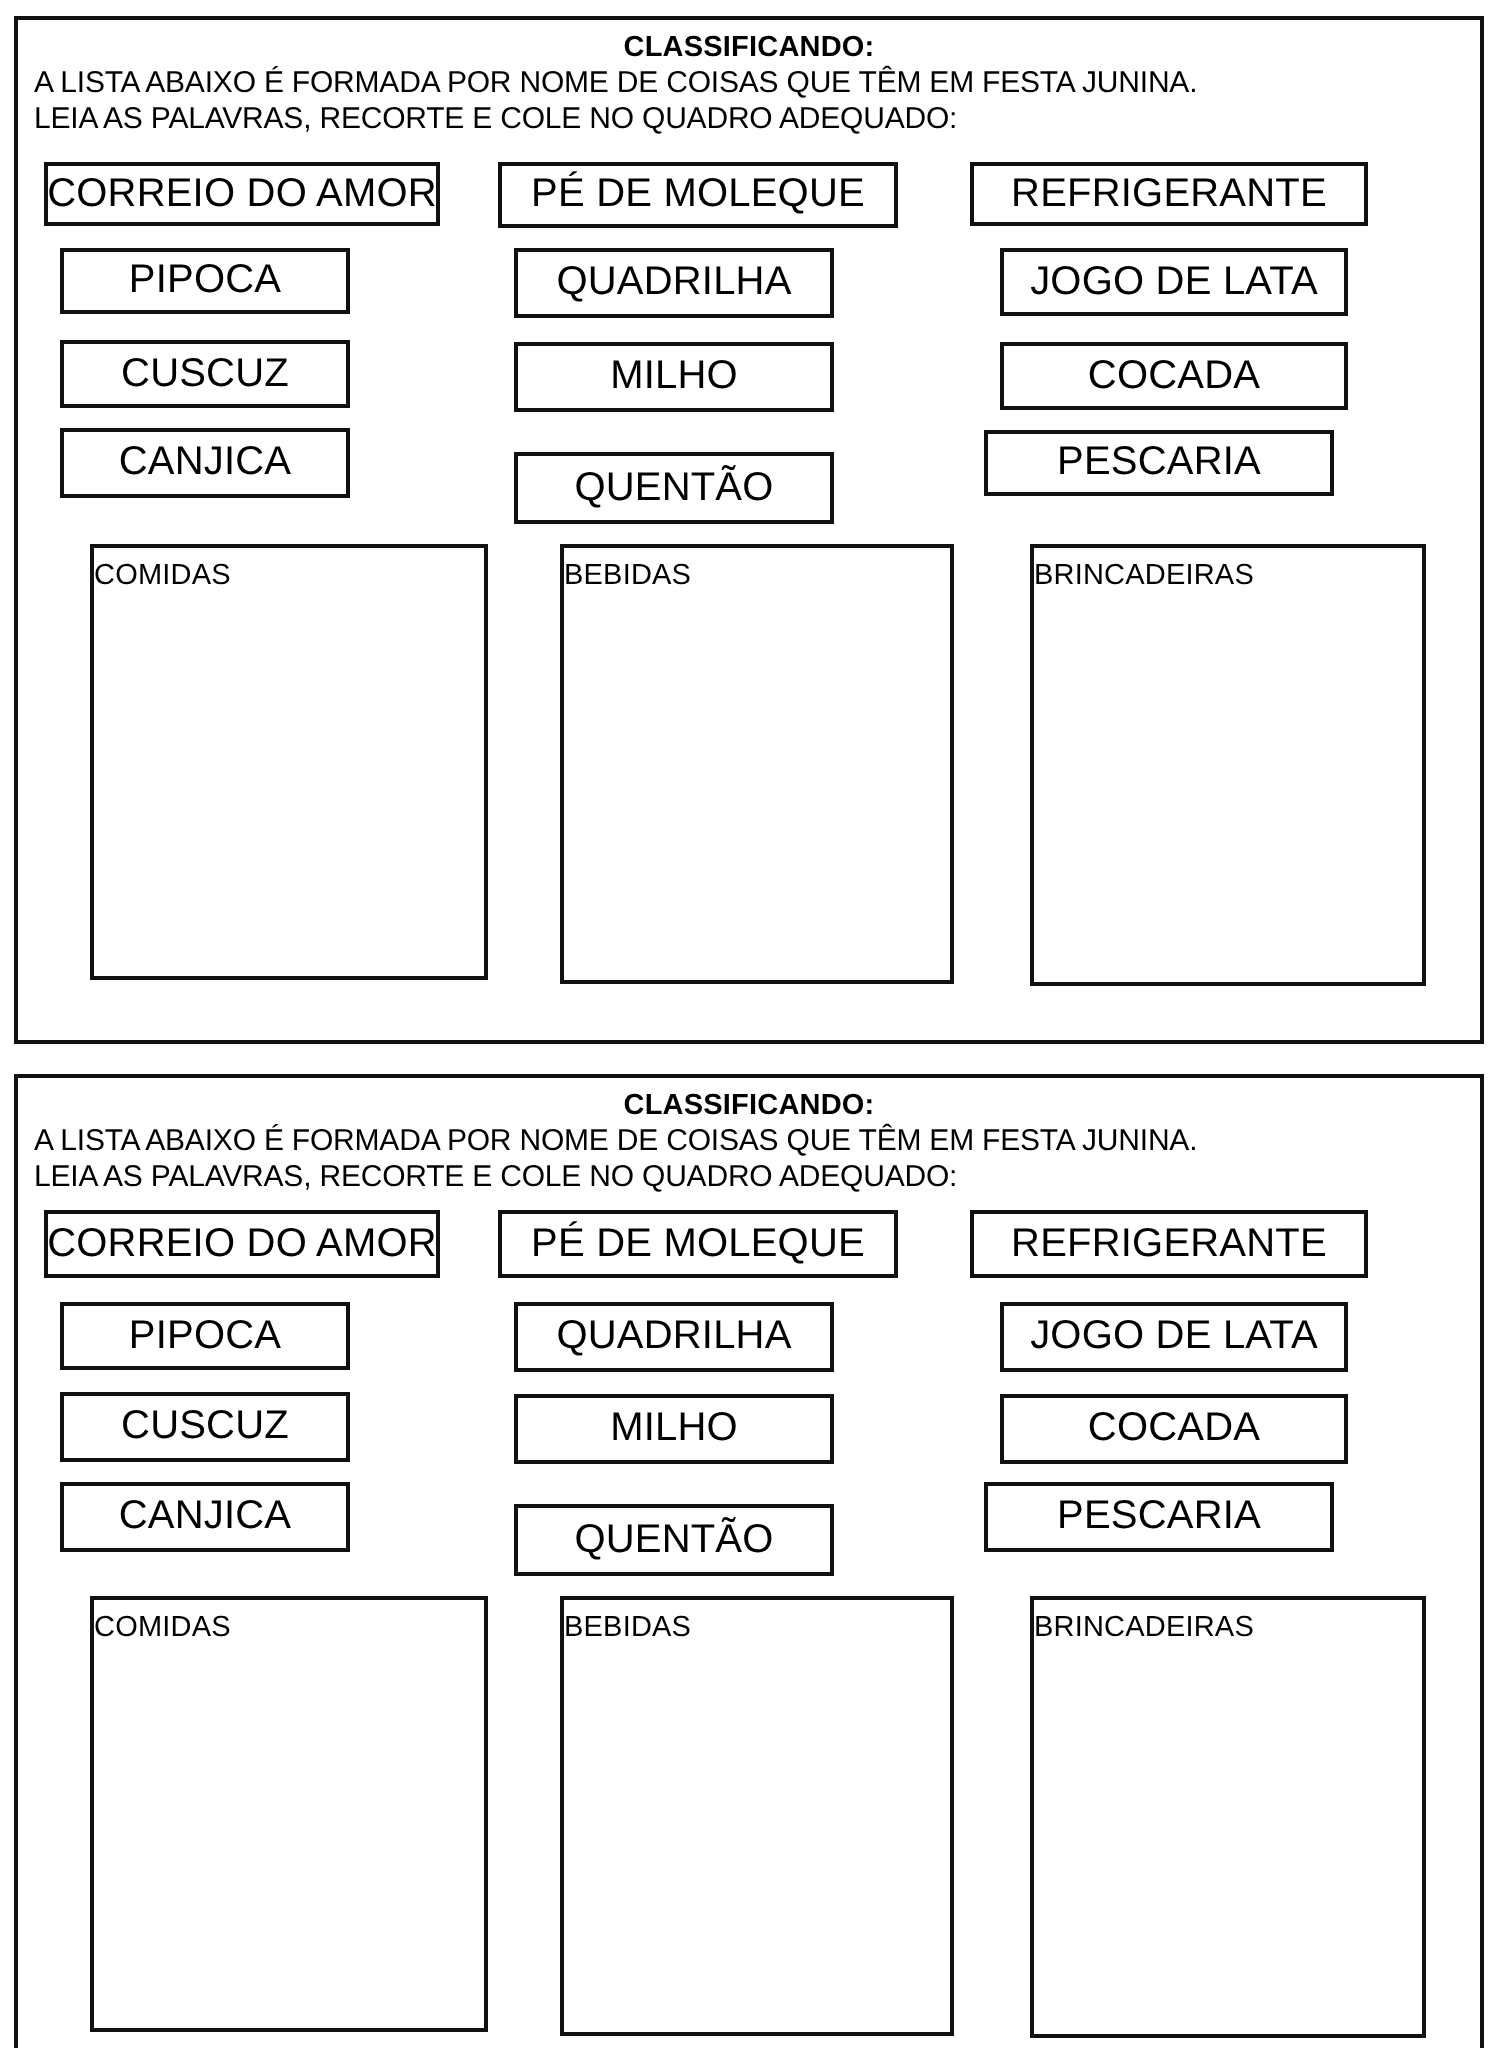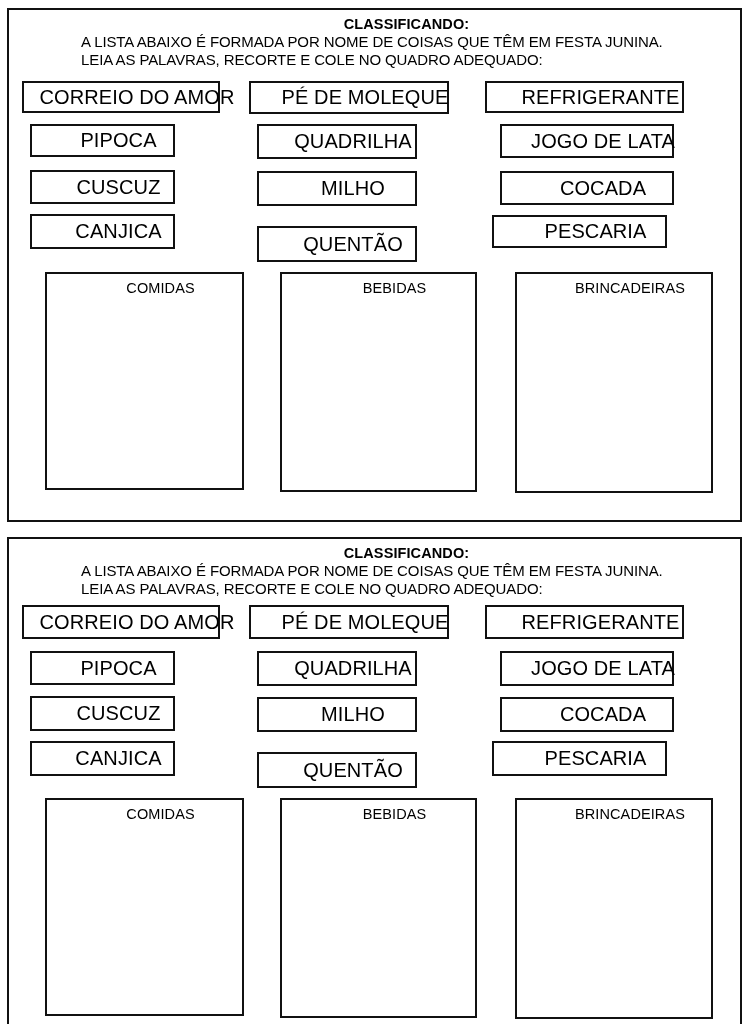--- a/index.html
+++ b/index.html
@@ -1,15 +1,15 @@
 <!DOCTYPE html>
 <html><head>
 <meta charset="utf-8">
 <style>
-  * { box-sizing: border-box; padding-left: 32px; }
+  * { box-sizing: border-box; }
   html, body {
     margin: 0; padding: 0;
     background: #ffffff;
   }
   body {
     width: 756px; height: 1024px;
     position: relative;
     font-family: "Liberation Sans", sans-serif;
     color: #000000;
     overflow: hidden;
@@ -63,21 +63,21 @@
   
   .catbox {
     position: absolute;
     border: 2px solid #111111;
     background: #ffffff;
   }
   .catbox-label {
     position: absolute;
     left: 0; right: 0;
     top: 6px;
-    text-align: center;
+    text-align: left;
     font-size: 14.5px;
     letter-spacing: 0.1px;
     white-space: nowrap;
   }
 </style>
 </head>
 <body>
 
 <div class="panel panel-1">
 

